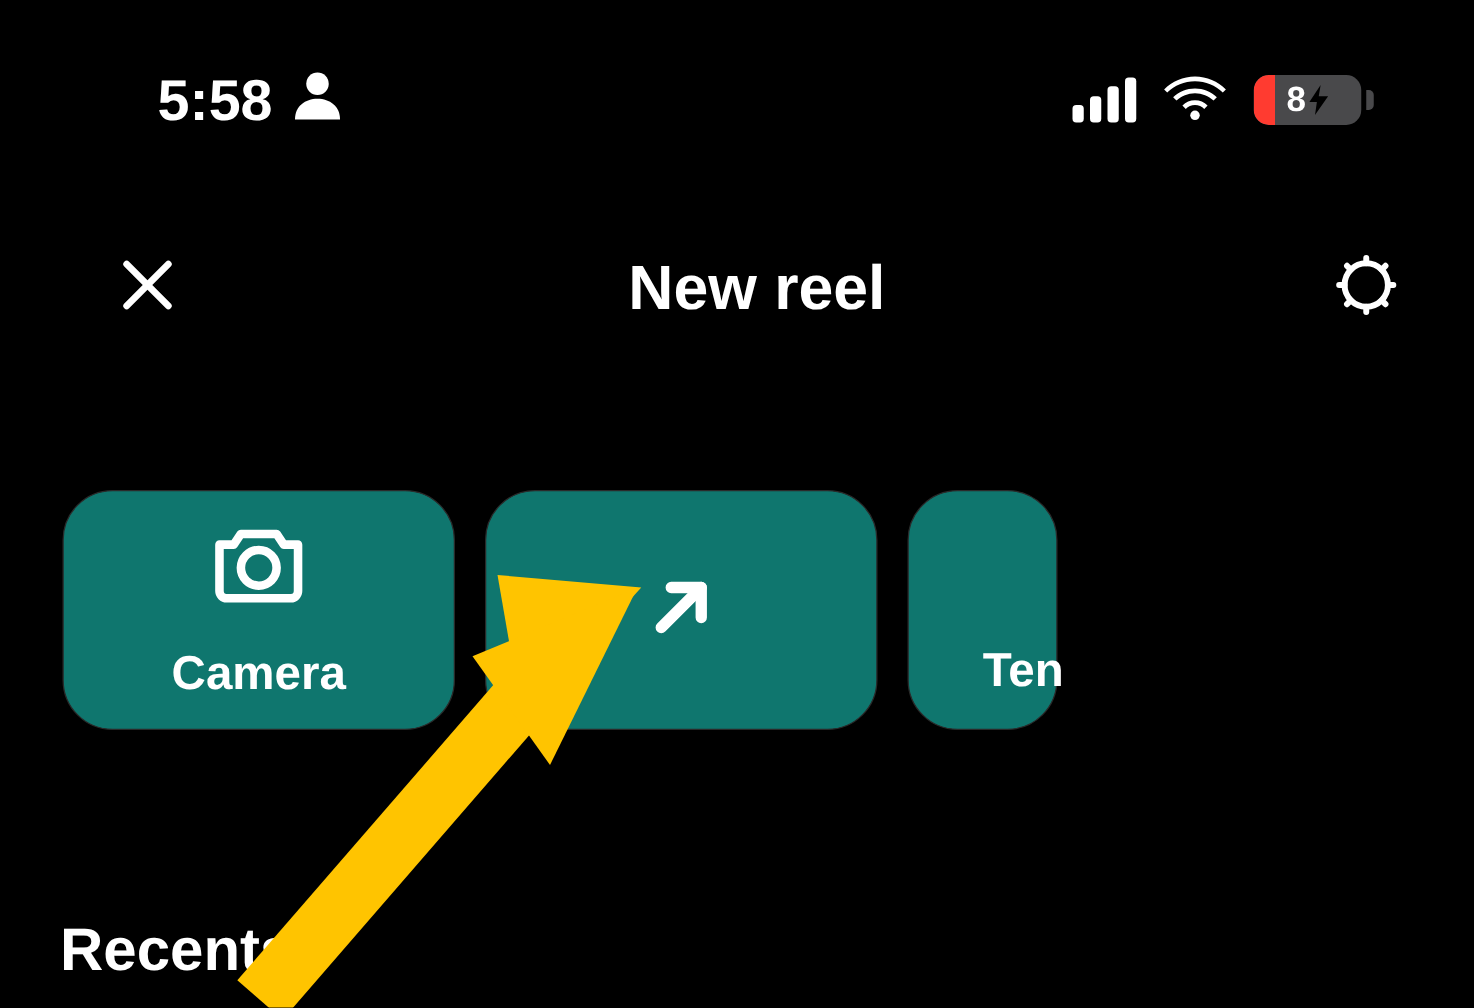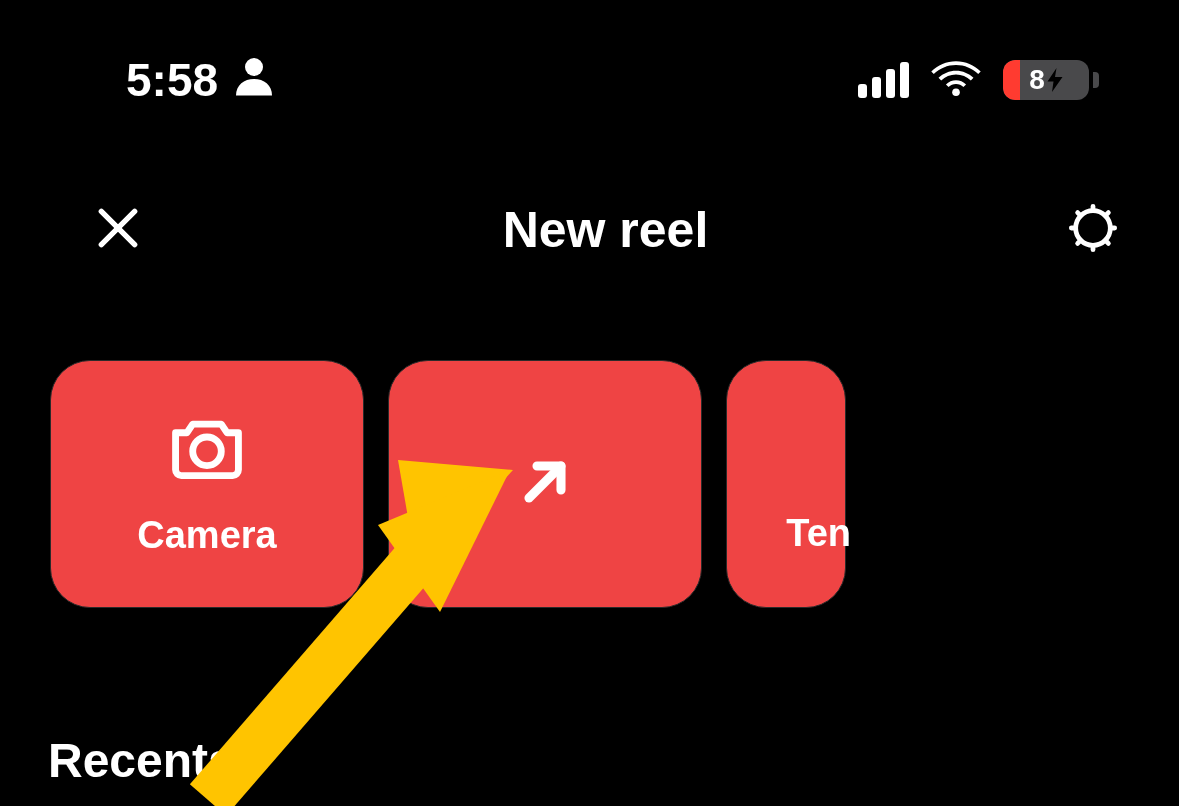--- a/index.html
+++ b/index.html
@@ -68,28 +68,29 @@
     padding: 80px 56px 0 88px;
   }
   .header-title { font-size:50px; font-weight:600; text-align:center; flex:1; }
   .icon-btn { width:60px; height:60px; display:flex; align-items:center; justify-content:center; cursor:pointer; }
 
   
   .tile-row {
     display:flex; gap:24px; padding:100px 0 0 50px;
   }
   .tile {
-    width:314px; height:248px;
-    background:#ef4444;
+    width:314px; height:192px;
+    background:#0f766e;
     border:1px solid #2a2a2a;
     border-radius:40px;
     display:flex; flex-direction:column; align-items:center; justify-content:center;
     gap:28px;
     flex-shrink:0;
     cursor:pointer;
+    margin-top:32px;
   }
   .tile-label { font-size:38px; font-weight:600; color:#fff; }
   .tile-partial { width:120px; }
   .tile-partial .tile-label-wrap { align-self:flex-end; margin-right:-6px;}
 
   
   .recents-row {
     position:absolute; bottom:18px; left:48px;
     display:flex; align-items:center; gap:14px;
     cursor:pointer;

